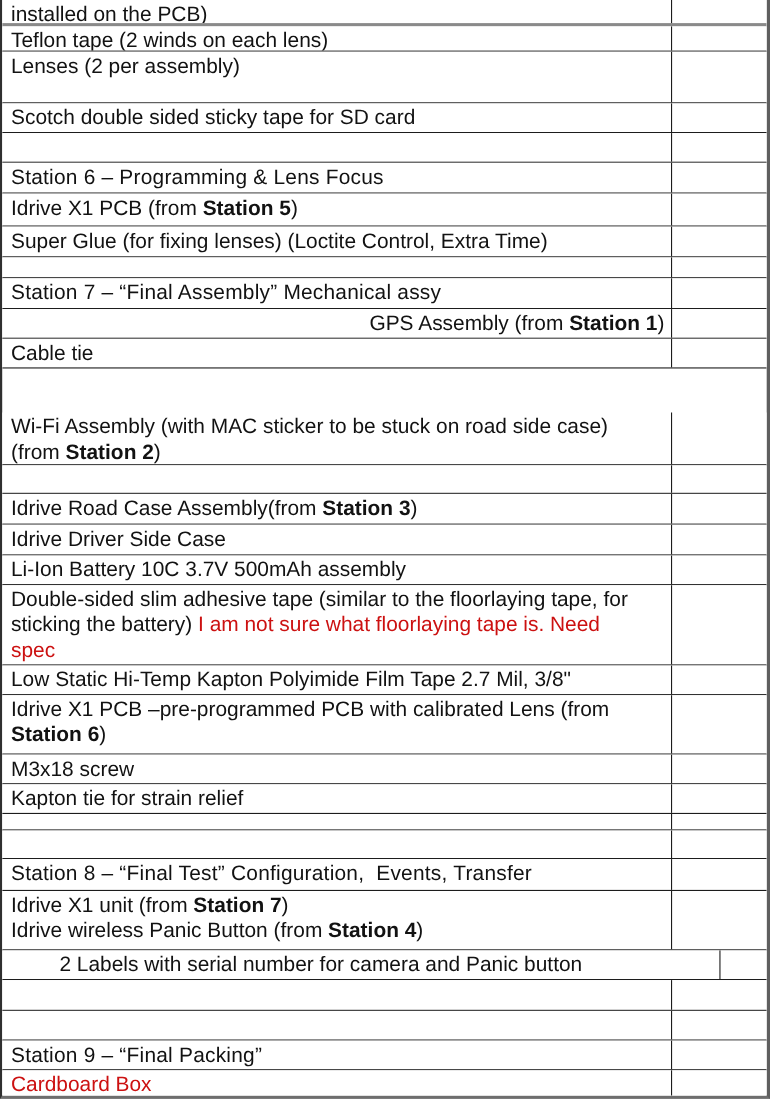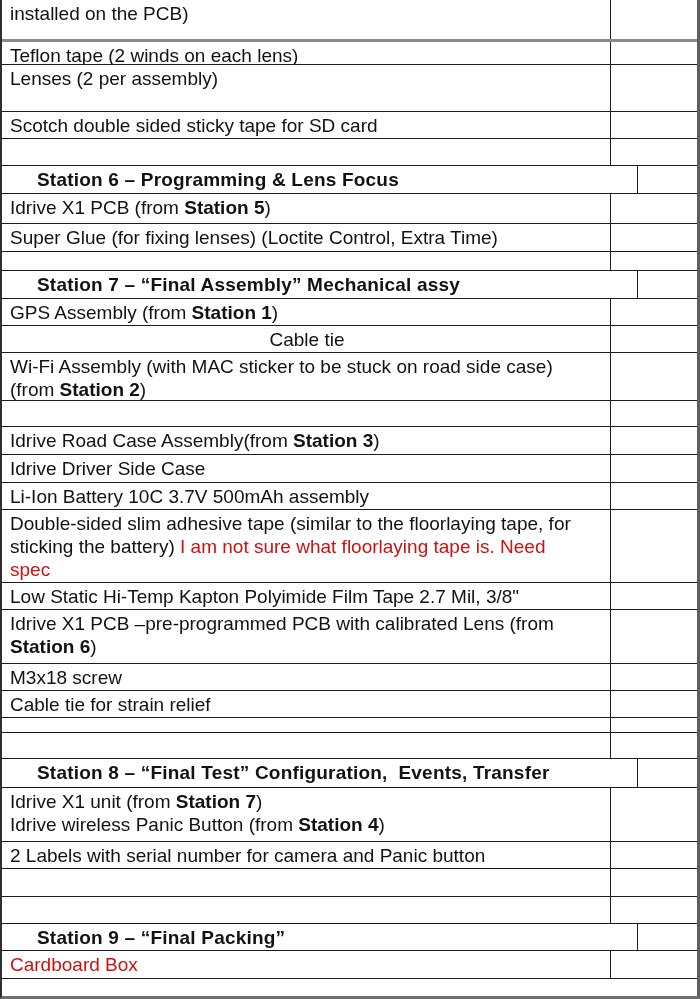--- a/index.html
+++ b/index.html
@@ -27,29 +27,29 @@
     box-sizing:border-box;
     overflow:hidden;
     white-space:pre-wrap;
   }
   .cell.main{
     width:609px;
     border-right:1.6px solid #1c1c1c;
     padding:2px 6px 0 8px;
   }
   .cell.qty{flex:1;}
-  .row.hdr .cell.main{font-weight:bold;letter-spacing:0.2px;margin-left:27px;}
+  .row.hdr .cell.main{font-weight:normal;letter-spacing:0.2px;}
   .seg-b{font-weight:bold;}
   .seg-r{color:#cc1111;}
 </style>
 </head>
 <body>
 
 <div id="doc">
-  <div class="row gray-bottom" style="height: 42px;">
+  <div class="row gray-bottom" style="height: 24px;">
     <div class="cell main"><span>installed on the PCB)</span></div>
     <div class="cell qty"></div>
   </div>
 
   <div class="row" style="height: 23px;">
     <div class="cell main"><span>Teflon tape (2 winds on each lens)</span></div>
     <div class="cell qty"></div>
   </div>
 
   <div class="row" style="height: 47px;">
@@ -85,31 +85,31 @@
   <div class="row" style="height: 19px;">
     <div class="cell main"></div>
     <div class="cell qty"></div>
   </div>
 
   <div class="row hdr" style="height: 28px;">
     <div class="cell main"><span>Station 7 – “Final Assembly” Mechanical assy</span></div>
     <div class="cell qty"></div>
   </div>
 
-  <div class="row" style="height: 27px;">
+  <div class="row" style="height: 27px; text-align: right;">
     <div class="cell main"><span>GPS Assembly (from </span><span class="seg-b">Station 1</span><span>)</span></div>
     <div class="cell qty"></div>
   </div>
 
-  <div class="row" style="height: 27px; text-align: center;">
+  <div class="row" style="height: 27px;">
     <div class="cell main"><span>Cable tie</span></div>
     <div class="cell qty"></div>
   </div>
 
-  <div class="row" style="height: 48px;">
+  <div class="row" style="height: 48px; margin-top: 40px;">
     <div class="cell main"><span>Wi-Fi Assembly (with MAC sticker to be stuck on road side case)
 (from </span><span class="seg-b">Station 2</span><span>)</span></div>
     <div class="cell qty"></div>
   </div>
 
   <div class="row" style="height: 26px;">
     <div class="cell main"></div>
     <div class="cell qty"></div>
   </div>
 
@@ -146,21 +146,21 @@
 </span><span class="seg-b">Station 6</span><span>)</span></div>
     <div class="cell qty"></div>
   </div>
 
   <div class="row" style="height: 27px;">
     <div class="cell main"><span>M3x18 screw</span></div>
     <div class="cell qty"></div>
   </div>
 
   <div class="row" style="height: 27px;">
-    <div class="cell main"><span>Cable tie for strain relief</span></div>
+    <div class="cell main"><span>Kapton tie for strain relief</span></div>
     <div class="cell qty"></div>
   </div>
 
   <div class="row" style="height: 15px;">
     <div class="cell main"></div>
     <div class="cell qty"></div>
   </div>
 
   <div class="row" style="height: 26px;">
     <div class="cell main"></div>
@@ -171,21 +171,21 @@
     <div class="cell main"><span>Station 8 – “Final Test” Configuration,  Events, Transfer</span></div>
     <div class="cell qty"></div>
   </div>
 
   <div class="row" style="height: 54px;">
     <div class="cell main"><span>Idrive X1 unit (from </span><span class="seg-b">Station 7</span><span>)
 Idrive wireless Panic Button (from </span><span class="seg-b">Station 4</span><span>)</span></div>
     <div class="cell qty"></div>
   </div>
 
-  <div class="row" style="height: 27px;">
+  <div class="row" style="height: 27px; padding-left: 44px;">
     <div class="cell main"><span>2 Labels with serial number for camera and Panic button</span></div>
     <div class="cell qty"></div>
   </div>
 
   <div class="row" style="height: 28px;">
     <div class="cell main"></div>
     <div class="cell qty"></div>
   </div>
 
   <div class="row" style="height: 27px;">

